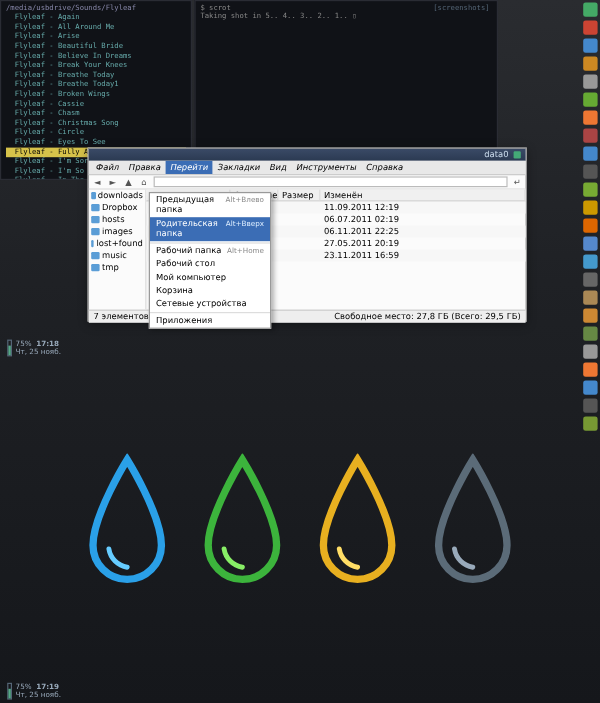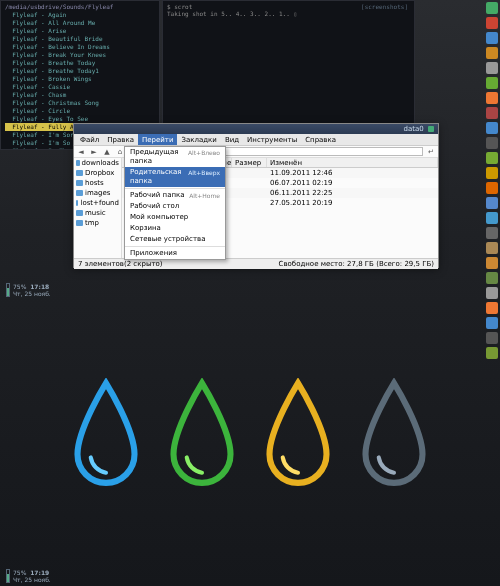--- a/index.html
+++ b/index.html
@@ -63,21 +63,21 @@
   }
   .fm-title .icn { display:inline-block; width:6px; height:6px; background:#4a7; border-radius:1px; margin-left:2px; vertical-align:middle; }
   .fm-menu {
     height: 12px;
     background: #e8e8e8;
     border-bottom: 1px solid #ccc;
     display: flex;
     padding: 0 2px;
     line-height: 12px;
   }
-  .fm-menu span { padding: 0 4px; cursor: default; }
+  .fm-menu span { padding: 0 4px; cursor: default; font-style: italic; }
   .fm-menu span.active { background: #3b6db5; color: #fff; }
   .fm-tb {
     height: 12px; display:flex; align-items:center;
     padding: 0 2px; gap: 3px;
     border-bottom: 1px solid #ddd;
   }
   .fm-tb .nav { width:10px; height:10px; display:flex; align-items:center; justify-content:center; color:#555; }
   .fm-tb input { flex:1; height:9px; font-size:6px; border:1px solid #bbb; padding:0 2px; }
   .fm-body { display:flex; height: 100px; }
   .fm-side {
@@ -93,21 +93,21 @@
   .fm-head { display:flex; height:10px; border-bottom:1px solid #ccc; background:#f0f0f0; }
   .fm-head div { padding:0 3px; border-right:1px solid #ddd; line-height:10px; }
   .c1{width:70px;} .c2{width:40px;} .c3{width:35px;} .c4{flex:1;}
   .fm-row { display:flex; height:10px; line-height:10px; }
   .fm-row:nth-child(odd){background:#f7f7f7;}
   .fm-row div{padding:0 3px;}
   .fm-status { height:11px; border-top:1px solid #ccc; background:#eee; display:flex; justify-content:space-between; padding:0 4px; line-height:11px; }
 
   
   .fm-dd {
-    position:absolute; top:22px; left:50px;
+    position:absolute; top:36px; left:50px;
     width: 102px;
     background:#fff;
     border:1px solid #999;
     box-shadow: 2px 2px 4px rgba(0,0,0,.3);
     z-index:5;
   }
   .fm-dd .dditem { display:flex; justify-content:space-between; padding:1px 5px; line-height:9px; }
   .fm-dd .dditem.sel { background:#3b6db5; color:#fff; }
   .fm-dd hr { border:none; border-top:1px solid #ddd; margin:1px 0; }
   .fm-dd .sc { color:#888; font-size:6px; }
@@ -232,39 +232,45 @@
         <div class="c1">Имя</div>
         <div class="c2">Описание</div>
         <div class="c3">Размер</div>
         <div class="c4">Изменён</div>
       </div>
       <div id="fm-rows">
           <div class="fm-row">
             <div class="c1"></div>
             <div class="c2">папка</div>
             <div class="c3"></div>
-            <div class="c4">11.09.2011 12:46</div>
+            <div class="c4">11.09.2011 12:19</div>
           </div>
           <div class="fm-row">
             <div class="c1"></div>
             <div class="c2">папка</div>
             <div class="c3"></div>
             <div class="c4">06.07.2011 02:19</div>
           </div>
           <div class="fm-row">
             <div class="c1"></div>
             <div class="c2">папка</div>
             <div class="c3"></div>
             <div class="c4">06.11.2011 22:25</div>
           </div>
           <div class="fm-row">
             <div class="c1"></div>
             <div class="c2">папка</div>
             <div class="c3"></div>
             <div class="c4">27.05.2011 20:19</div>
+          </div>
+          <div class="fm-row">
+            <div class="c1"></div>
+            <div class="c2">папка</div>
+            <div class="c3"></div>
+            <div class="c4">23.11.2011 16:59</div>
           </div>
         </div>
     </div>
   </div>
   <div class="fm-status">
     <span>7 элементов(2 скрыто)</span>
     <span>Свободное место: 27,8 ГБ (Всего: 29,5 ГБ)</span>
   </div>
   <div class="fm-dd" id="fm-dd">
       <div class="dditem">

